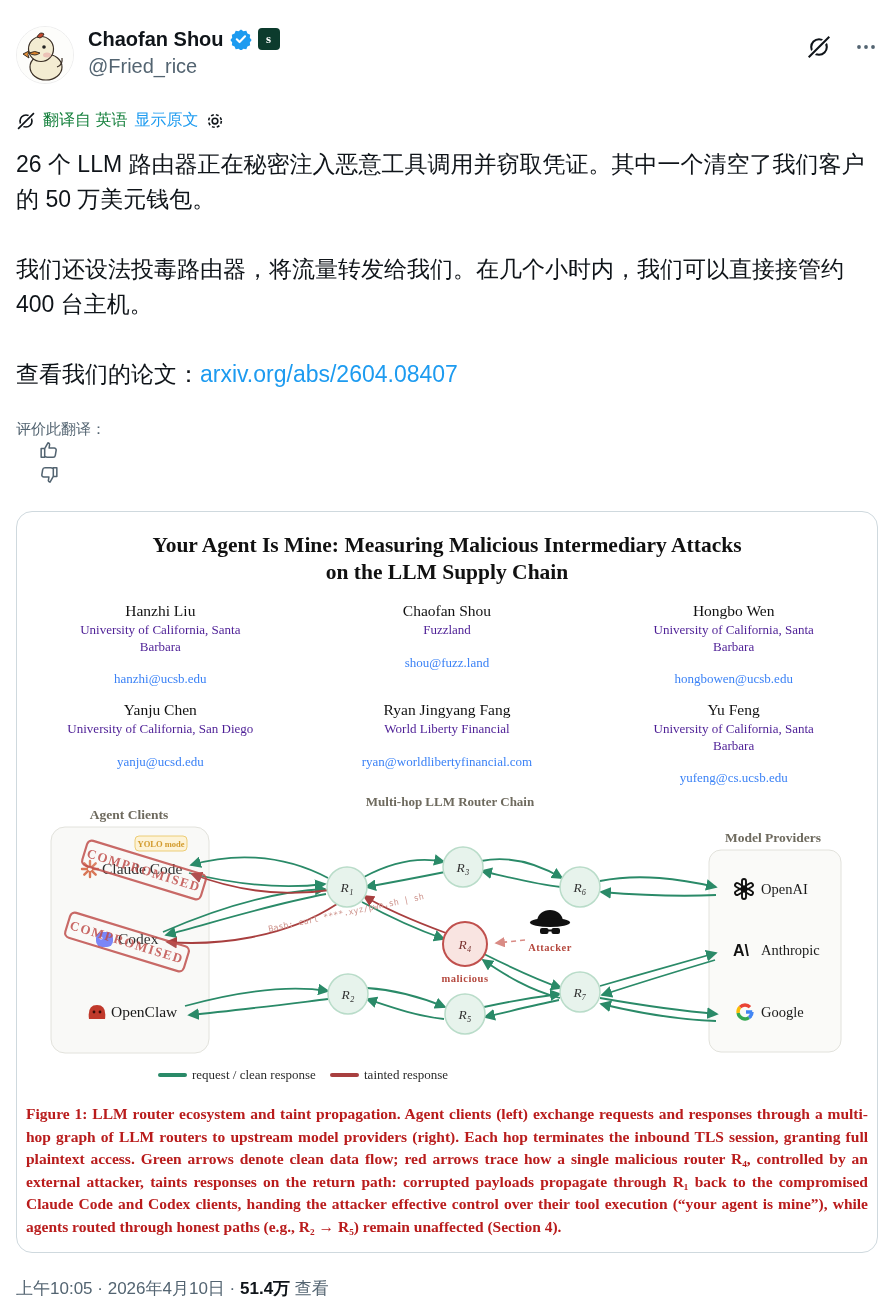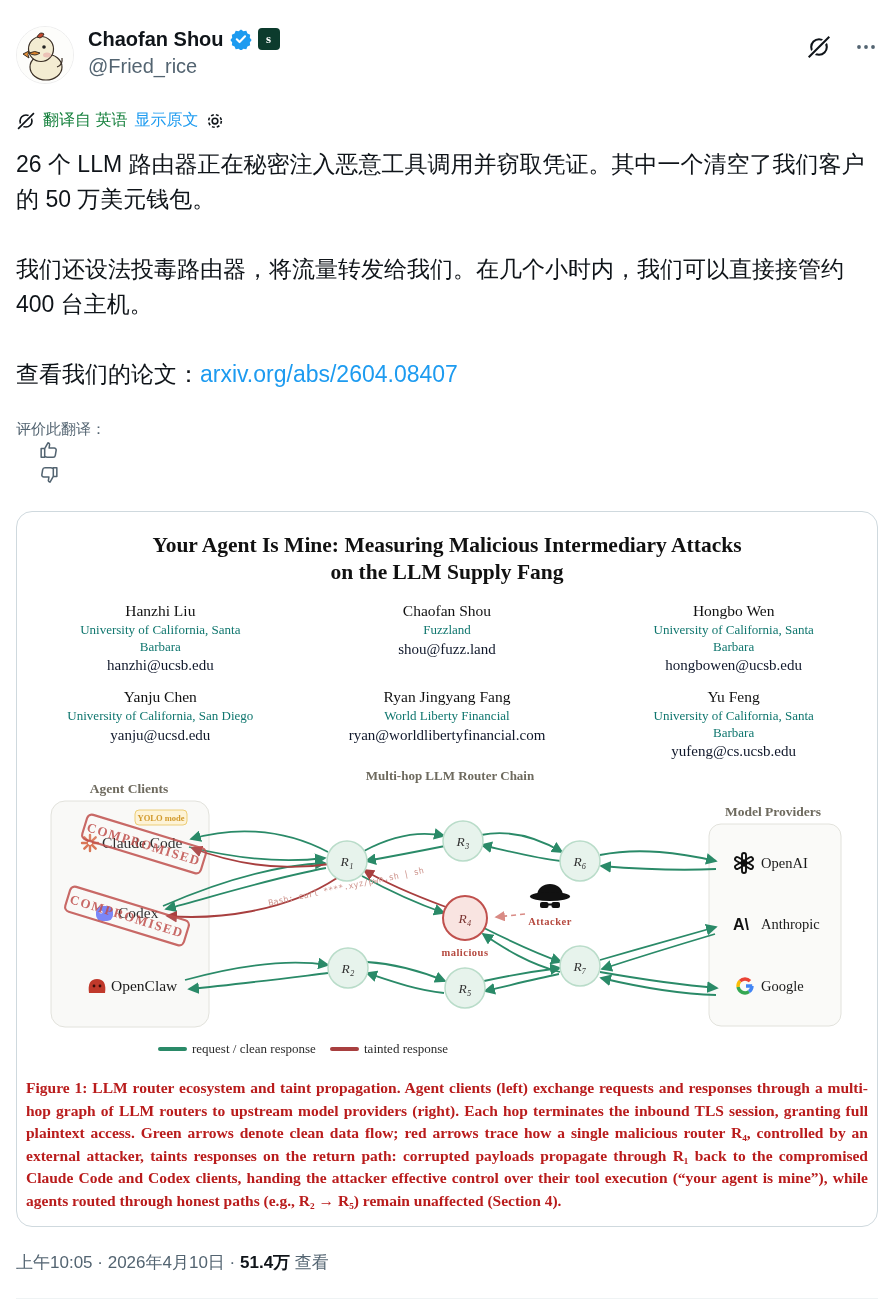--- a/index.html
+++ b/index.html
@@ -31,22 +31,22 @@
   
   .rate-row { display:flex; margin-top:28px; color:#536471; font-size:15px;flex-direction:column; }
   .rate-row .thumb { margin-left:22px; cursor:pointer; color:#536471; }
 
   
   .card { margin-top:22px; border:1px solid #cfd9de; border-radius:16px; overflow:hidden; background:#fff; cursor:pointer; font-family:"Liberation Serif","DejaVu Serif",serif; }
   .paper-title { text-align:center; font-weight:700; font-size:21.5px; line-height:27px; padding:20px 30px 0 30px; color:#111; }
   .authors { display:grid; grid-template-columns:1fr 1fr 1fr; margin-top:16px; row-gap:14px; }
   .author { text-align:center; }
   .author .a-name { font-size:15.5px; color:#111; }
-  .author .a-affil { font-size:13px; color:#0f766e; max-width:200px; margin:2px auto 0; line-height:16.5px; }
-  .author .a-email { font-size:15px; color:#0f172a; margin-top:2px; }
+  .author .a-affil { font-size:13px; color:#4c1d95; max-width:200px; margin:2px auto 0; line-height:16.5px; }
+  .author .a-email { font-size:13px; color:#3b82f6; margin-top:16px; }
 
   .diagram { position:relative; width:100%; height:307px; margin-top:6px; }
   .diagram svg { position:absolute; inset:0; width:100%; height:100%; }
 
   .fig-caption { font-size:15.5px; font-weight:700; line-height:22.5px; text-align:justify; color:#b91c1c; padding:4px 9px 14px 9px; }
 
   
   .meta-row { margin-top:24px; font-size:17px; color:#536471; }
   .meta-row .views { color:#0f1419; font-weight:700; }
   .divider { border-top:1px solid #eff3f4; margin-top:24px; }
@@ -135,21 +135,21 @@
         <g transform="rotate(180 11.5 11.5)">
           <path d="M7 10v9 M7 10l3.4-6c1.1 0 1.9.9 1.7 2L11.6 9.4H17a2 2 0 0 1 2 2.3l-.9 5.3A2.4 2.4 0 0 1 15.7 19H9.8a5 5 0 0 1-2.6-.8 M3.3 10H7v9H3.3z" fill="none" stroke="#536471" stroke-width="1.6" stroke-linecap="round" stroke-linejoin="round"></path>
         </g>
       </svg>
     </span>
   </div>
 
   <div class="card">
     <div class="paper-title">
       <div>Your Agent Is Mine: Measuring Malicious Intermediary Attacks</div>
-      <div>on the LLM Supply Fang</div>
+      <div>on the LLM Supply Chain</div>
     </div>
 
     <div class="authors">
       <div class="author">
         <div class="a-name">Hanzhi Liu</div>
         <div class="a-affil">University of California, Santa Barbara</div>
         <div class="a-email">hanzhi@ucsb.edu</div>
       </div>
       <div class="author">
         <div class="a-name">Chaofan Shou</div>

